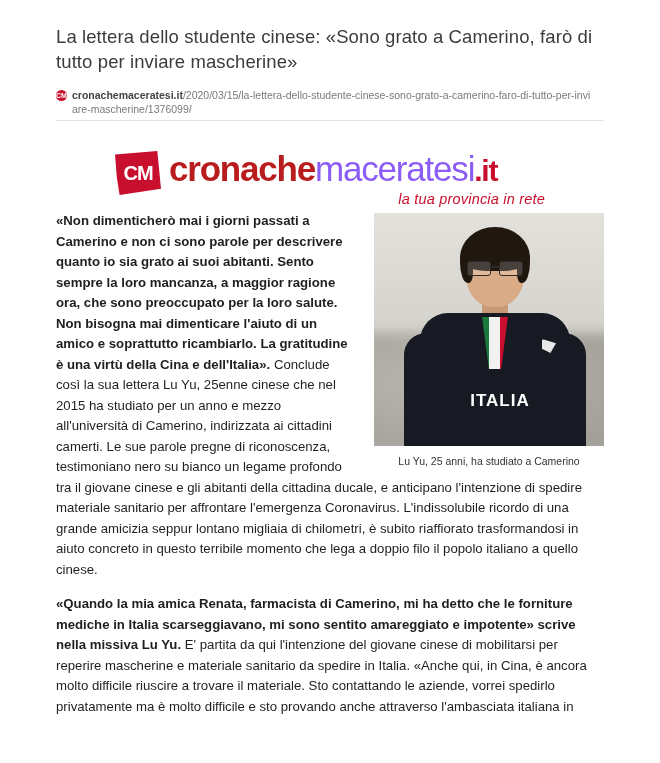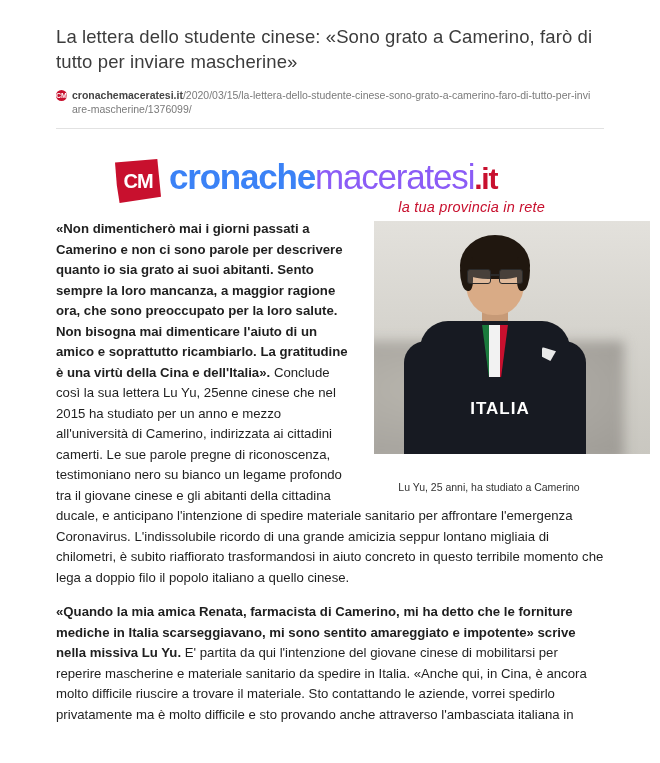--- a/index.html
+++ b/index.html
@@ -26,21 +26,21 @@
     line-height: 25px;
     color: #3c3c3c;
     font-weight: 400;
     letter-spacing: 0.1px;
     margin: 6px 0 14px 0;
   }
   .source-row {
     display: flex;
     align-items: flex-start;
     gap: 5px;
-    margin-bottom: 12px;
+    margin-bottom: 4px;
   }
   .favicon {
     width: 11px;
     height: 11px;
     border-radius: 50%;
     background: #c8102e;
     color: #fff;
     font-size: 7px;
     line-height: 11px;
     text-align: center;
@@ -100,21 +100,21 @@
   }
   .logo .word {
     position: absolute;
     left: 54px;
     top: 0;
     font-size: 35px;
     line-height: 44px;
     letter-spacing: -1.2px;
     white-space: nowrap;
   }
-  .logo .word .a { color: #3b82f6; font-weight: bold; }
+  .logo .word .a { color: #b91c1c; font-weight: bold; }
   .logo .word .b { color: #8b5cf6; font-weight: 400; }
   .logo .word .c { color: #c8102e; font-weight: bold; font-size: 30px; }
   .logo .tag {
     position: absolute;
     right: 0;
     top: 44px;
     font-size: 14.5px;
     color: #c8102e;
     font-style: italic;
     letter-spacing: 0.2px;
@@ -130,21 +130,20 @@
     float: right;
     width: 230px;
     margin: 2px 0 8px 18px;
   }
   .photo {
     width: 230px;
     height: 233px;
     position: relative;
     overflow: hidden;
     background: linear-gradient(#d8d8d4, #c3c3bd);
-    padding-left: 46px;
   }
   .photo .bg-wall {
     position: absolute;
     inset: 0;
     background:
       linear-gradient(180deg, #e3e1dc 0%, #d6d4ce 45%, #c9c7c0 100%);
   }
   .photo .bg-blur {
     position: absolute;
     left: -10px; top: 120px; width: 260px; height: 120px;
@@ -236,21 +235,21 @@
     font-weight: bold;
     font-size: 17px;
     letter-spacing: 1px;
     font-family: "Liberation Sans", sans-serif;
   }
   .caption {
     font-size: 10.5px;
     line-height: 14px;
     color: #333;
     text-align: center;
-    margin-top: 26px;
+    margin-top: 8px;
   }
   p.body {
     font-size: 13.2px;
     line-height: 20.5px;
     margin: 0 0 14px 0;
     color: #1f1f1f;
     text-align: left;
   }
   p.body b { font-weight: bold; }
   .clearfix::after { content: ""; display: table; clear: both; }

